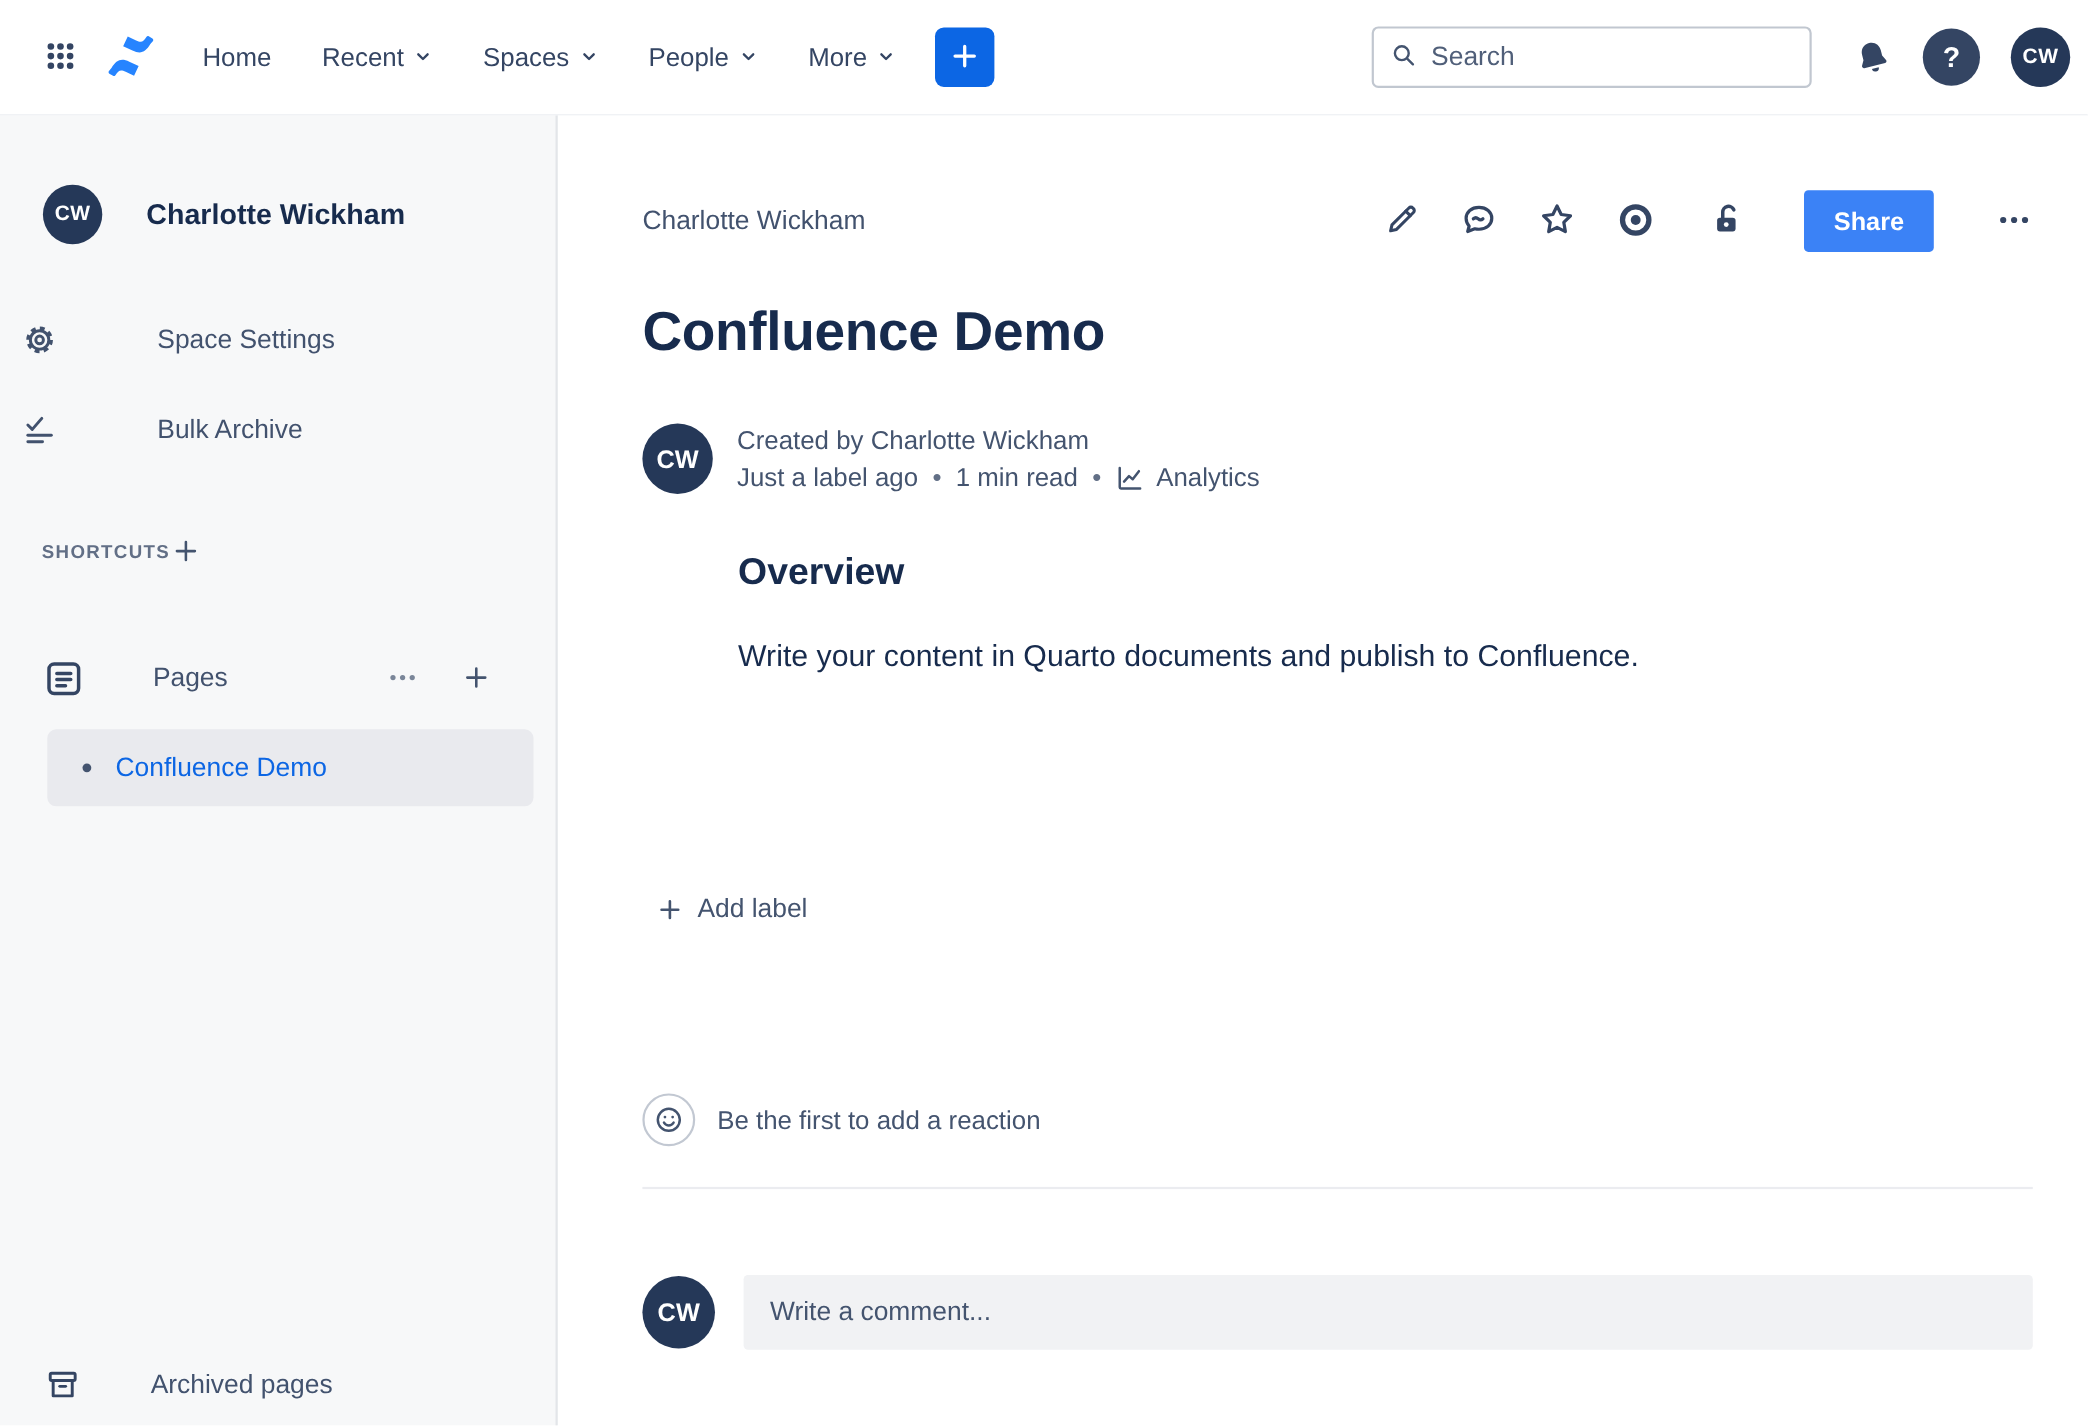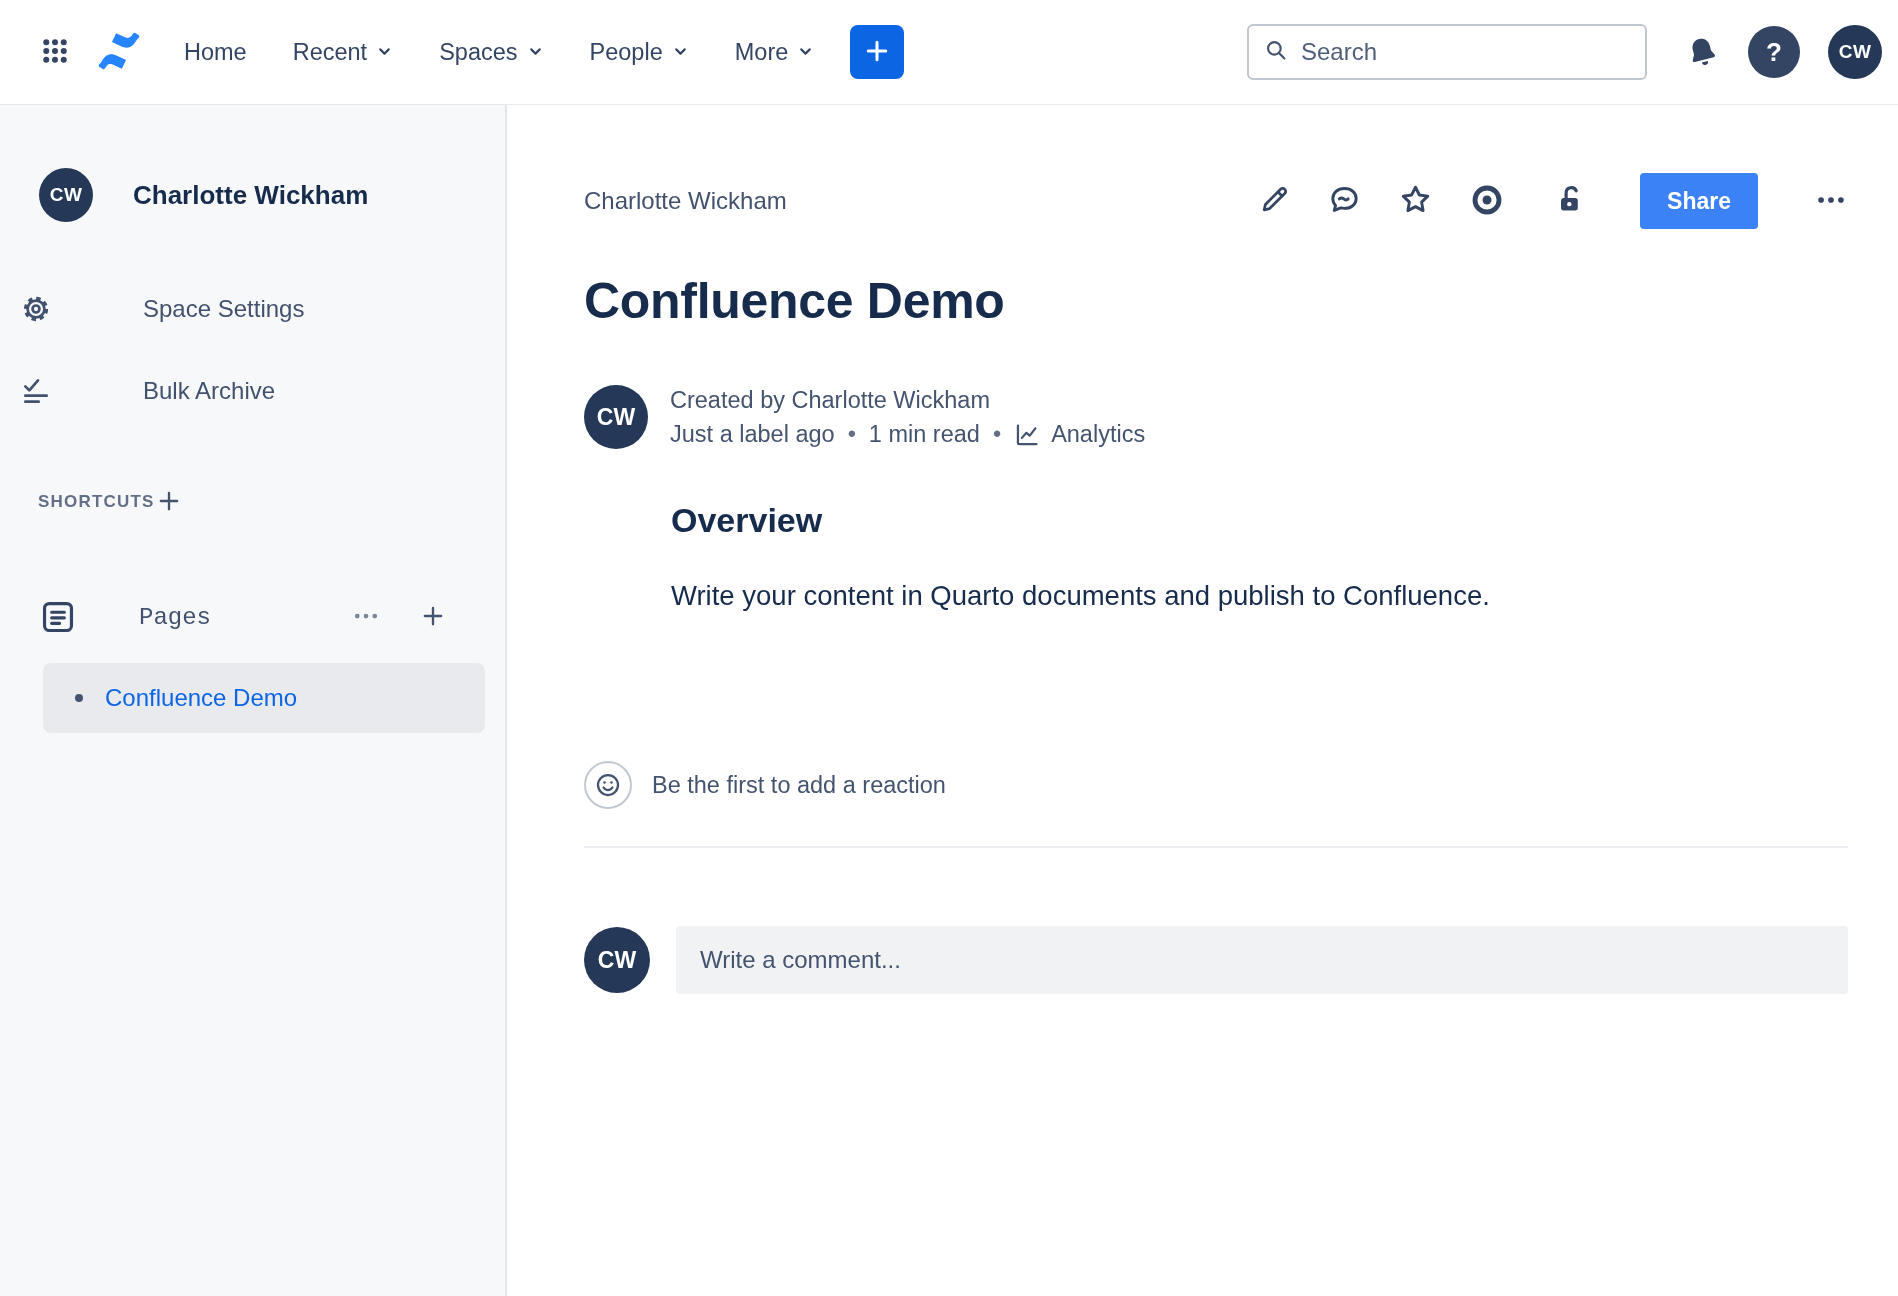--- a/index.html
+++ b/index.html
@@ -50,21 +50,21 @@
   .menu-icon { width:32px; display:flex; justify-content:center; flex:none; }
   .menu-label { margin-left:67px; font-size:24px; color:#42526E; }
   .shortcuts-row { margin-top:50px; height:40px; display:flex; align-items:center;
     justify-content:flex-start; padding:0 58px 0 38px; }
   .shortcuts-label { font-size:17px; font-weight:700; letter-spacing:1.2px;
     color:#626F86; }
   .pages-row { margin-top:65px; height:60px; display:flex; align-items:center;
     padding:0 58px 0 39px; cursor:pointer; }
   .pages-icon { width:38px; display:flex; justify-content:center; flex:none; }
   .pages-label { margin-left:62px; font-size:24px; font-weight:500; color:#42526E;
-    margin-right:auto;font-family:Liberation Mono, monospace; }
+    margin-right:auto; }
   .pages-actions { display:flex; align-items:center; gap:38px; }
   .page-tree { padding:16px 20px 0 43px; }
   .tree-item { height:70px; border-radius:8px; display:flex; align-items:center;
     padding-left:32px; cursor:pointer; }
   .tree-item.selected { background:#E9EAEE; }
   .tree-bullet { width:8px; height:8px; border-radius:50%; background:#44546F;
     flex:none; }
   .tree-label { margin-left:22px; font-size:24px; color:#0C66E4; }
   .archived-row { position:absolute; left:0; right:0; bottom:2px; height:70px;
     display:flex; align-items:center; padding-left:41px; cursor:pointer; }
@@ -296,20 +296,30 @@
         </span>
       </div>
 
       <div class="page-tree">
         <div class="tree-item selected">
           <span class="tree-bullet"></span>
           <span class="tree-label">Confluence Demo</span>
         </div>
       </div>
 
+      <div class="archived-row">
+        <span class="menu-icon">
+          <svg viewBox="0 0 24 24" width="34" height="34" fill="none" stroke="#344563" stroke-width="2" stroke-linejoin="round">
+            <rect x="3.5" y="4" width="17" height="5" rx="1"></rect>
+            <path d="M5.5 9v10.5h13V9"></path>
+            <path d="M10 13h4" stroke-linecap="round"></path>
+          </svg>
+        </span>
+        <span class="archived-label">Archived pages</span>
+      </div>
     </aside>
 
     <main class="main">
 
       <div class="content-head">
         <span class="breadcrumb">Charlotte Wickham</span>
         <span class="head-actions">
           <button class="icon-btn">
             <span>
               <svg viewBox="0 0 24 24" width="33" height="33" fill="none" stroke="#344563" stroke-width="2" stroke-linecap="round" stroke-linejoin="round">
@@ -389,20 +399,30 @@
             </span>
           </span>
         </span>
       </div>
 
       <div class="doc-body">
         <h2 class="doc-heading">Overview</h2>
         <p class="doc-paragraph">Write your content in Quarto documents and publish to Confluence.</p>
       </div>
 
+      <div class="addlabel-row">
+        <button class="addlabel-btn">
+          <span style="display:flex;">
+            <svg viewBox="0 0 24 24" width="26" height="26">
+                <path d="M12 5v14M5 12h14" stroke="#44546F" stroke-width="2.2" stroke-linecap="round"></path>
+              </svg>
+          </span>
+          <span>Add label</span>
+        </button>
+      </div>
 
       <div class="reaction-row">
         <button class="reaction-btn">
           <span style="display:flex;">
             <svg viewBox="0 0 24 24" width="30" height="30" fill="none" stroke="#44546F" stroke-width="1.8" stroke-linecap="round">
               <circle cx="12" cy="12" r="8"></circle>
               <circle cx="9.2" cy="10" r="1" fill="#44546F" stroke="none"></circle>
               <circle cx="14.8" cy="10" r="1" fill="#44546F" stroke="none"></circle>
               <path d="M8.5 14c.9 1.4 2.1 2.1 3.5 2.1s2.6-.7 3.5-2.1"></path>
             </svg>

